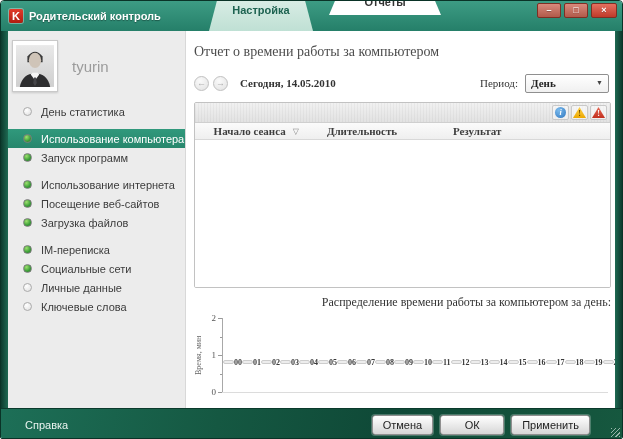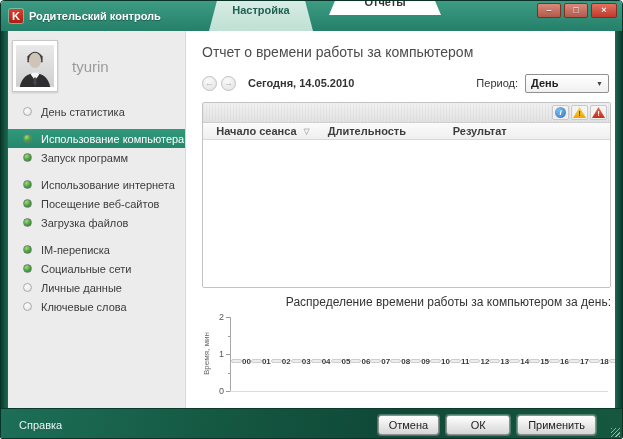--- a/index.html
+++ b/index.html
@@ -58,21 +58,21 @@
     font-size:11px; color:#3c3c3c; cursor:default;
   }
   .menu-item.group-start{ margin-top:8px; }
   .menu-item.selected{
     background:linear-gradient(#30997c,#27866c); color:#fff;
   }
   .dot{ width:9px; height:9px; border-radius:50%; flex:0 0 auto; }
   .dot.on{ background:radial-gradient(circle at 35% 30%,#9fe06f,#3a9e37 60%,#2c7d2b); border:1px solid #7d7d7d; }
   .dot.off{ background:radial-gradient(circle at 35% 30%,#ffffff,#dedede); border:1px solid #ababab; }
   
-  .main{ flex:1; background:#fff; padding:10px 4px 0 16px; overflow:hidden; }
+  .main{ flex:1; background:#fff; padding:10px 4px 0 8px; overflow:hidden;font-family:Liberation Serif, serif; }
   .page-title{ font-size:14px; font-weight:400; color:#4c4c4c; margin:3px 0 12px 0; }
   .nav-row{ display:flex; align-items:center; height:22px; margin-bottom:8px; }
   .circ-btn{
     width:15px; height:15px; border-radius:50%; border:1px solid #c0c0c0;
     background:radial-gradient(circle at 40% 30%,#fafafa,#e1e1e1);
     color:#b0b0b0; font-size:9px; line-height:13px; text-align:center; margin-right:4px;
   }
   .date-label{ margin-left:8px; font-size:11px; font-weight:700; color:#333; }
   .period{ margin-left:auto; display:flex; align-items:center; gap:7px; margin-right:2px; }
   .period-label{ font-size:11px; color:#333; }
@@ -139,21 +139,21 @@
   .slot{ flex:1; display:flex; align-items:center; justify-content:flex-end; }
   .zero-bar{
     width:11px; height:4px; background:#ededed; border:1px solid #cdcdcd;
     border-radius:2px; margin-bottom:1px;
   }
   .xlab{ height:13px; line-height:13px; font-size:8px; font-weight:700; color:#3a3a3a; }
   
   .footer{
     position:relative; height:32px; border-top:1px solid #0b3a2c;
     background:linear-gradient(100deg,#1d6f57 0%,#155842 35%,#0f4937 62%,#16583f 100%);
-    display:flex; align-items:center; padding:0 18px;
+    display:flex; align-items:center; padding:0 24px;
   }
   .footer::after{
     content:""; position:absolute; left:0; right:0; bottom:0; height:2px;
     background:rgba(120,200,170,.35);
   }
   .help{ color:#eaf4f0; font-size:11px; }
   .fbtns{ margin-left:auto; display:flex; gap:7px; margin-right:8px; }
   .btn{
     height:20px; border:1px solid #8f8f8f; border-radius:3px;
     background:linear-gradient(#ffffff,#d6d6d6);

